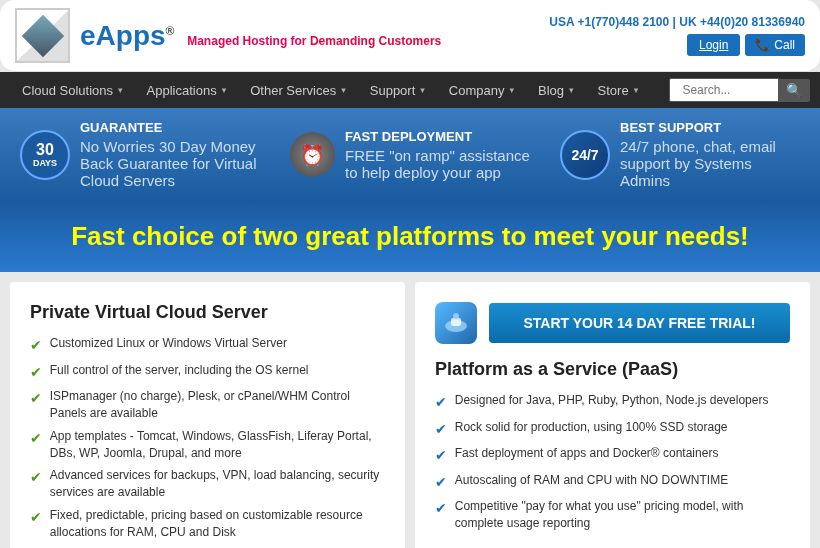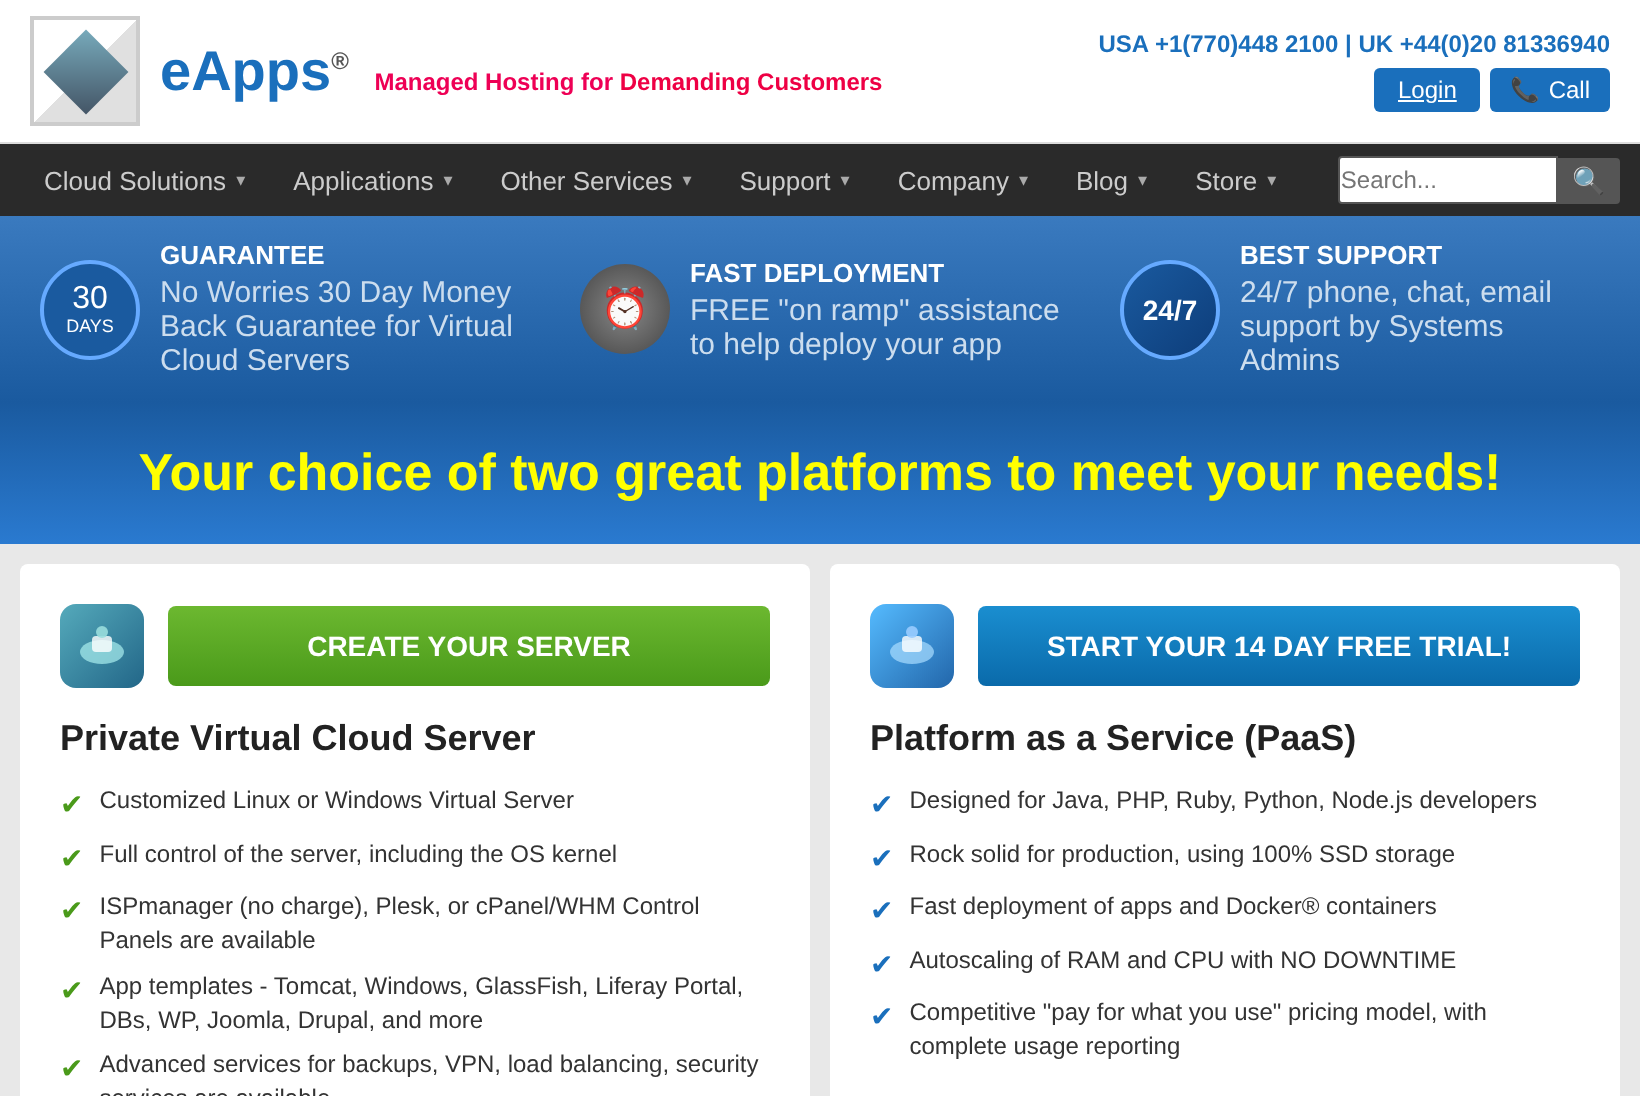--- a/index.html
+++ b/index.html
@@ -6,20 +6,21 @@
     body { font-family: Arial, sans-serif; font-size: 13px; background: #e8e8e8; width: 820px; }
 
     
     .top-bar {
       background: #fff;
       padding: 8px 15px;
       display: flex;
       align-items: center;
       justify-content: space-between;
       border-bottom: 1px solid #ddd;
+      border-radius: 15px;
     }
     .logo-area { display: flex; align-items: center; gap: 10px; }
     .logo-box {
       width: 55px; height: 55px;
       background: linear-gradient(135deg, #fff 50%, #e0e0e0 50%);
       border: 2px solid #ccc;
       display: flex; align-items: center; justify-content: center;
       position: relative;
     }
     .logo-diamond {
@@ -52,42 +53,42 @@
       height: 36px;
     }
     .nav-item {
       color: #ccc; font-size: 13px; padding: 0 12px; height: 36px;
       display: flex; align-items: center; gap: 5px;
       cursor: pointer; white-space: nowrap;
     }
     .nav-arrow { font-size: 9px; color: #aaa; }
     .search-area { margin-left: auto; display: flex; align-items: center; }
     .search-input {
-      padding: 4px 0; font-size: 12px; border: 1px solid #555;
+      padding: 4px 12px; font-size: 12px; border: 1px solid #555;
       background: #fff; width: 110px; border-radius: 2px 0 0 2px;
     }
     .search-btn {
       background: #555; border: none; color: #fff; padding: 4px 7px;
       cursor: pointer; border-radius: 0 2px 2px 0;
     }
 
     
     .banner {
       background: linear-gradient(180deg, #3a7abf 0%, #1a5a9f 100%);
       padding: 12px 20px;
       display: flex; gap: 30px; align-items: center;
     }
     .banner-item { display: flex; align-items: center; gap: 10px; flex: 1; }
     .banner-text h3 { color: #fff; font-size: 13px; font-weight: bold; text-transform: uppercase; }
     .banner-text p { color: #cde; font-size: 15px; margin-top: 3px; }
     .days-badge {
       background: #1a5a9f; border: 2px solid #6af;
       border-radius: 50%; width: 50px; height: 50px;
       display: flex; flex-direction: column; align-items: center; justify-content: center;
-      color: #fff; font-size: 9px; font-weight: normal; flex-shrink: 0;
+      color: #fff; font-size: 9px; font-weight: bold; flex-shrink: 0;
     }
     .days-badge .num { font-size: 16px; line-height: 1; }
     .clock-icon {
       width: 45px; height: 45px; border-radius: 50%;
       background: radial-gradient(#888, #444);
       display: flex; align-items: center; justify-content: center;
       color: #fff; font-size: 20px; flex-shrink: 0;
     }
     .support-badge {
       background: linear-gradient(135deg, #1a5a9f, #0d3d7a);
@@ -238,37 +239,27 @@
     </div>
     <div class="banner-text">
       <h3>BEST SUPPORT</h3>
       <p>24/7 phone, chat, email support by Systems Admins</p>
     </div>
   </div>
 </div>
 
 <div class="hero">
   <h1>
-    <span>Your choice of two great platforms to meet your needs!</span>
+    <span>Fast choice of two great platforms to meet your needs!</span>
   </h1>
 </div>
 
 <div class="two-col">
 
   <div class="col col-left">
-    <div class="cta-area">
-      <div class="cta-icon">
-        <svg width="26" height="26" viewBox="0 0 26 26" fill="none" xmlns="http://www.w3.org/2000/svg">
-          <ellipse cx="13" cy="16" rx="11" ry="6" fill="#aee" opacity="0.7"></ellipse>
-          <rect x="8" y="8" width="10" height="8" rx="2" fill="#fff" opacity="0.8"></rect>
-          <circle cx="13" cy="6" r="3" fill="#9dd" opacity="0.9"></circle>
-        </svg>
-      </div>
-      <button class="cta-btn-green">CREATE YOUR SERVER</button>
-    </div>
     <h2>Private Virtual Cloud Server</h2>
     <ul class="feature-list">
       <li>
         <span class="check-icon">✔</span>
         <span>Customized Linux or Windows Virtual Server</span>
       </li>
       <li>
         <span class="check-icon">✔</span>
         <span>Full control of the server, including the OS kernel</span>
       </li>

